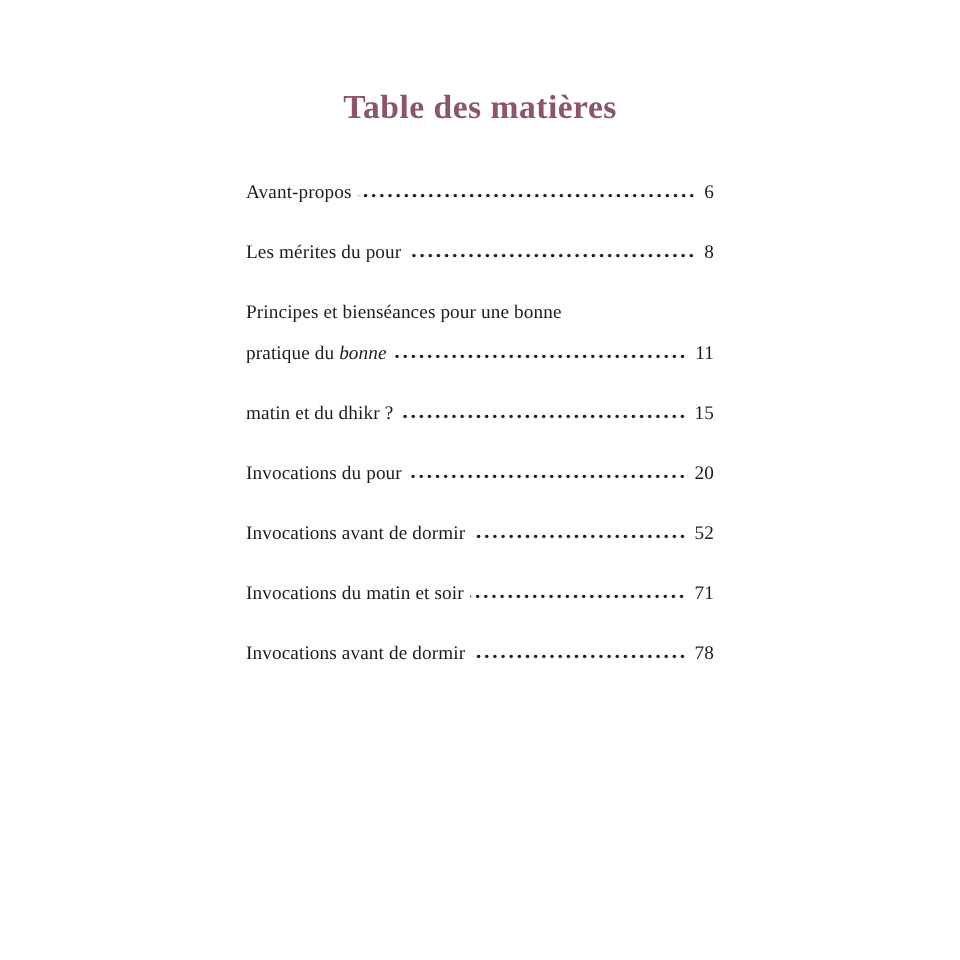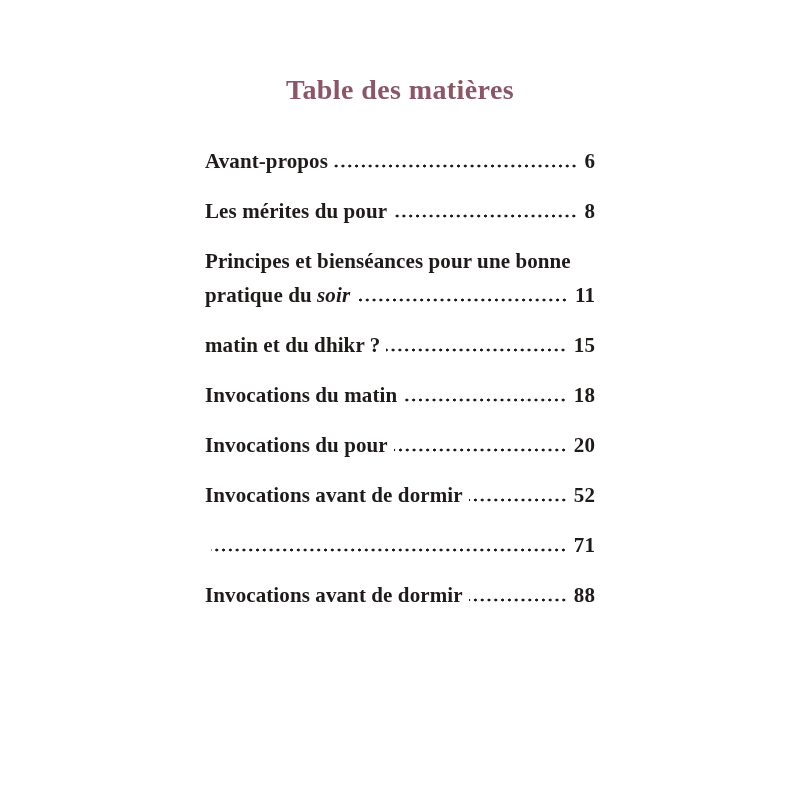--- a/index.html
+++ b/index.html
@@ -28,23 +28,23 @@
     line-height: 40px;
     font-weight: bold;
     letter-spacing: 0.4px;
     color: var(--title-color);
   }
   .toc {
     margin: 34px 205px 0 205px;
     color: var(--text-color);
   }
   .toc-entry {
-    font-size: 21px;
+    font-size: 16px;
     line-height: 34px;
-    font-weight: bold;
+    font-weight: normal;
     margin-bottom: 16px;
     letter-spacing: 0.1px;
   }
   .entry-line {
     white-space: nowrap;
   }
   .entry-flexline {
     display: flex;
     align-items: baseline;
   }
@@ -91,68 +91,62 @@
       <div class="entry-flexline">
           <span class="entry-label">Les mérites du pour</span>
           <span class="leader"></span>
           <span class="entry-page">8</span>
         </div>
     </div>
 
     <div class="toc-entry">
       <div class="entry-line">Principes et bienséances pour une bonne</div>
       <div class="entry-flexline">
-          <span class="entry-label"><span>pratique du </span><em>soir</em></span>
+          <span class="entry-label"><span>pratique du </span><em>bonne</em></span>
           <span class="leader"></span>
           <span class="entry-page">11</span>
         </div>
     </div>
 
     <div class="toc-entry">
       <div class="entry-flexline">
           <span class="entry-label">matin et du dhikr ?</span>
           <span class="leader"></span>
           <span class="entry-page">15</span>
         </div>
     </div>
 
-    <div class="toc-entry">
-      <div class="entry-flexline">
-          <span class="entry-label">Invocations du matin</span>
-          <span class="leader"></span>
-          <span class="entry-page">18</span>
-        </div>
-    </div>
 
     <div class="toc-entry">
       <div class="entry-flexline">
           <span class="entry-label">Invocations du pour</span>
           <span class="leader"></span>
           <span class="entry-page">20</span>
         </div>
     </div>
 
     <div class="toc-entry">
       <div class="entry-flexline">
           <span class="entry-label">Invocations avant de dormir</span>
           <span class="leader"></span>
           <span class="entry-page">52</span>
         </div>
     </div>
 
 
     <div class="toc-entry">
       <div class="entry-flexline">
+          <span class="entry-label">Invocations du matin et soir</span>
           <span class="leader"></span>
           <span class="entry-page">71</span>
         </div>
     </div>
 
     <div class="toc-entry">
       <div class="entry-flexline">
           <span class="entry-label">Invocations avant de dormir</span>
           <span class="leader"></span>
-          <span class="entry-page">88</span>
+          <span class="entry-page">78</span>
         </div>
     </div>
 
   </div>
 </div>
 
 </body></html>

